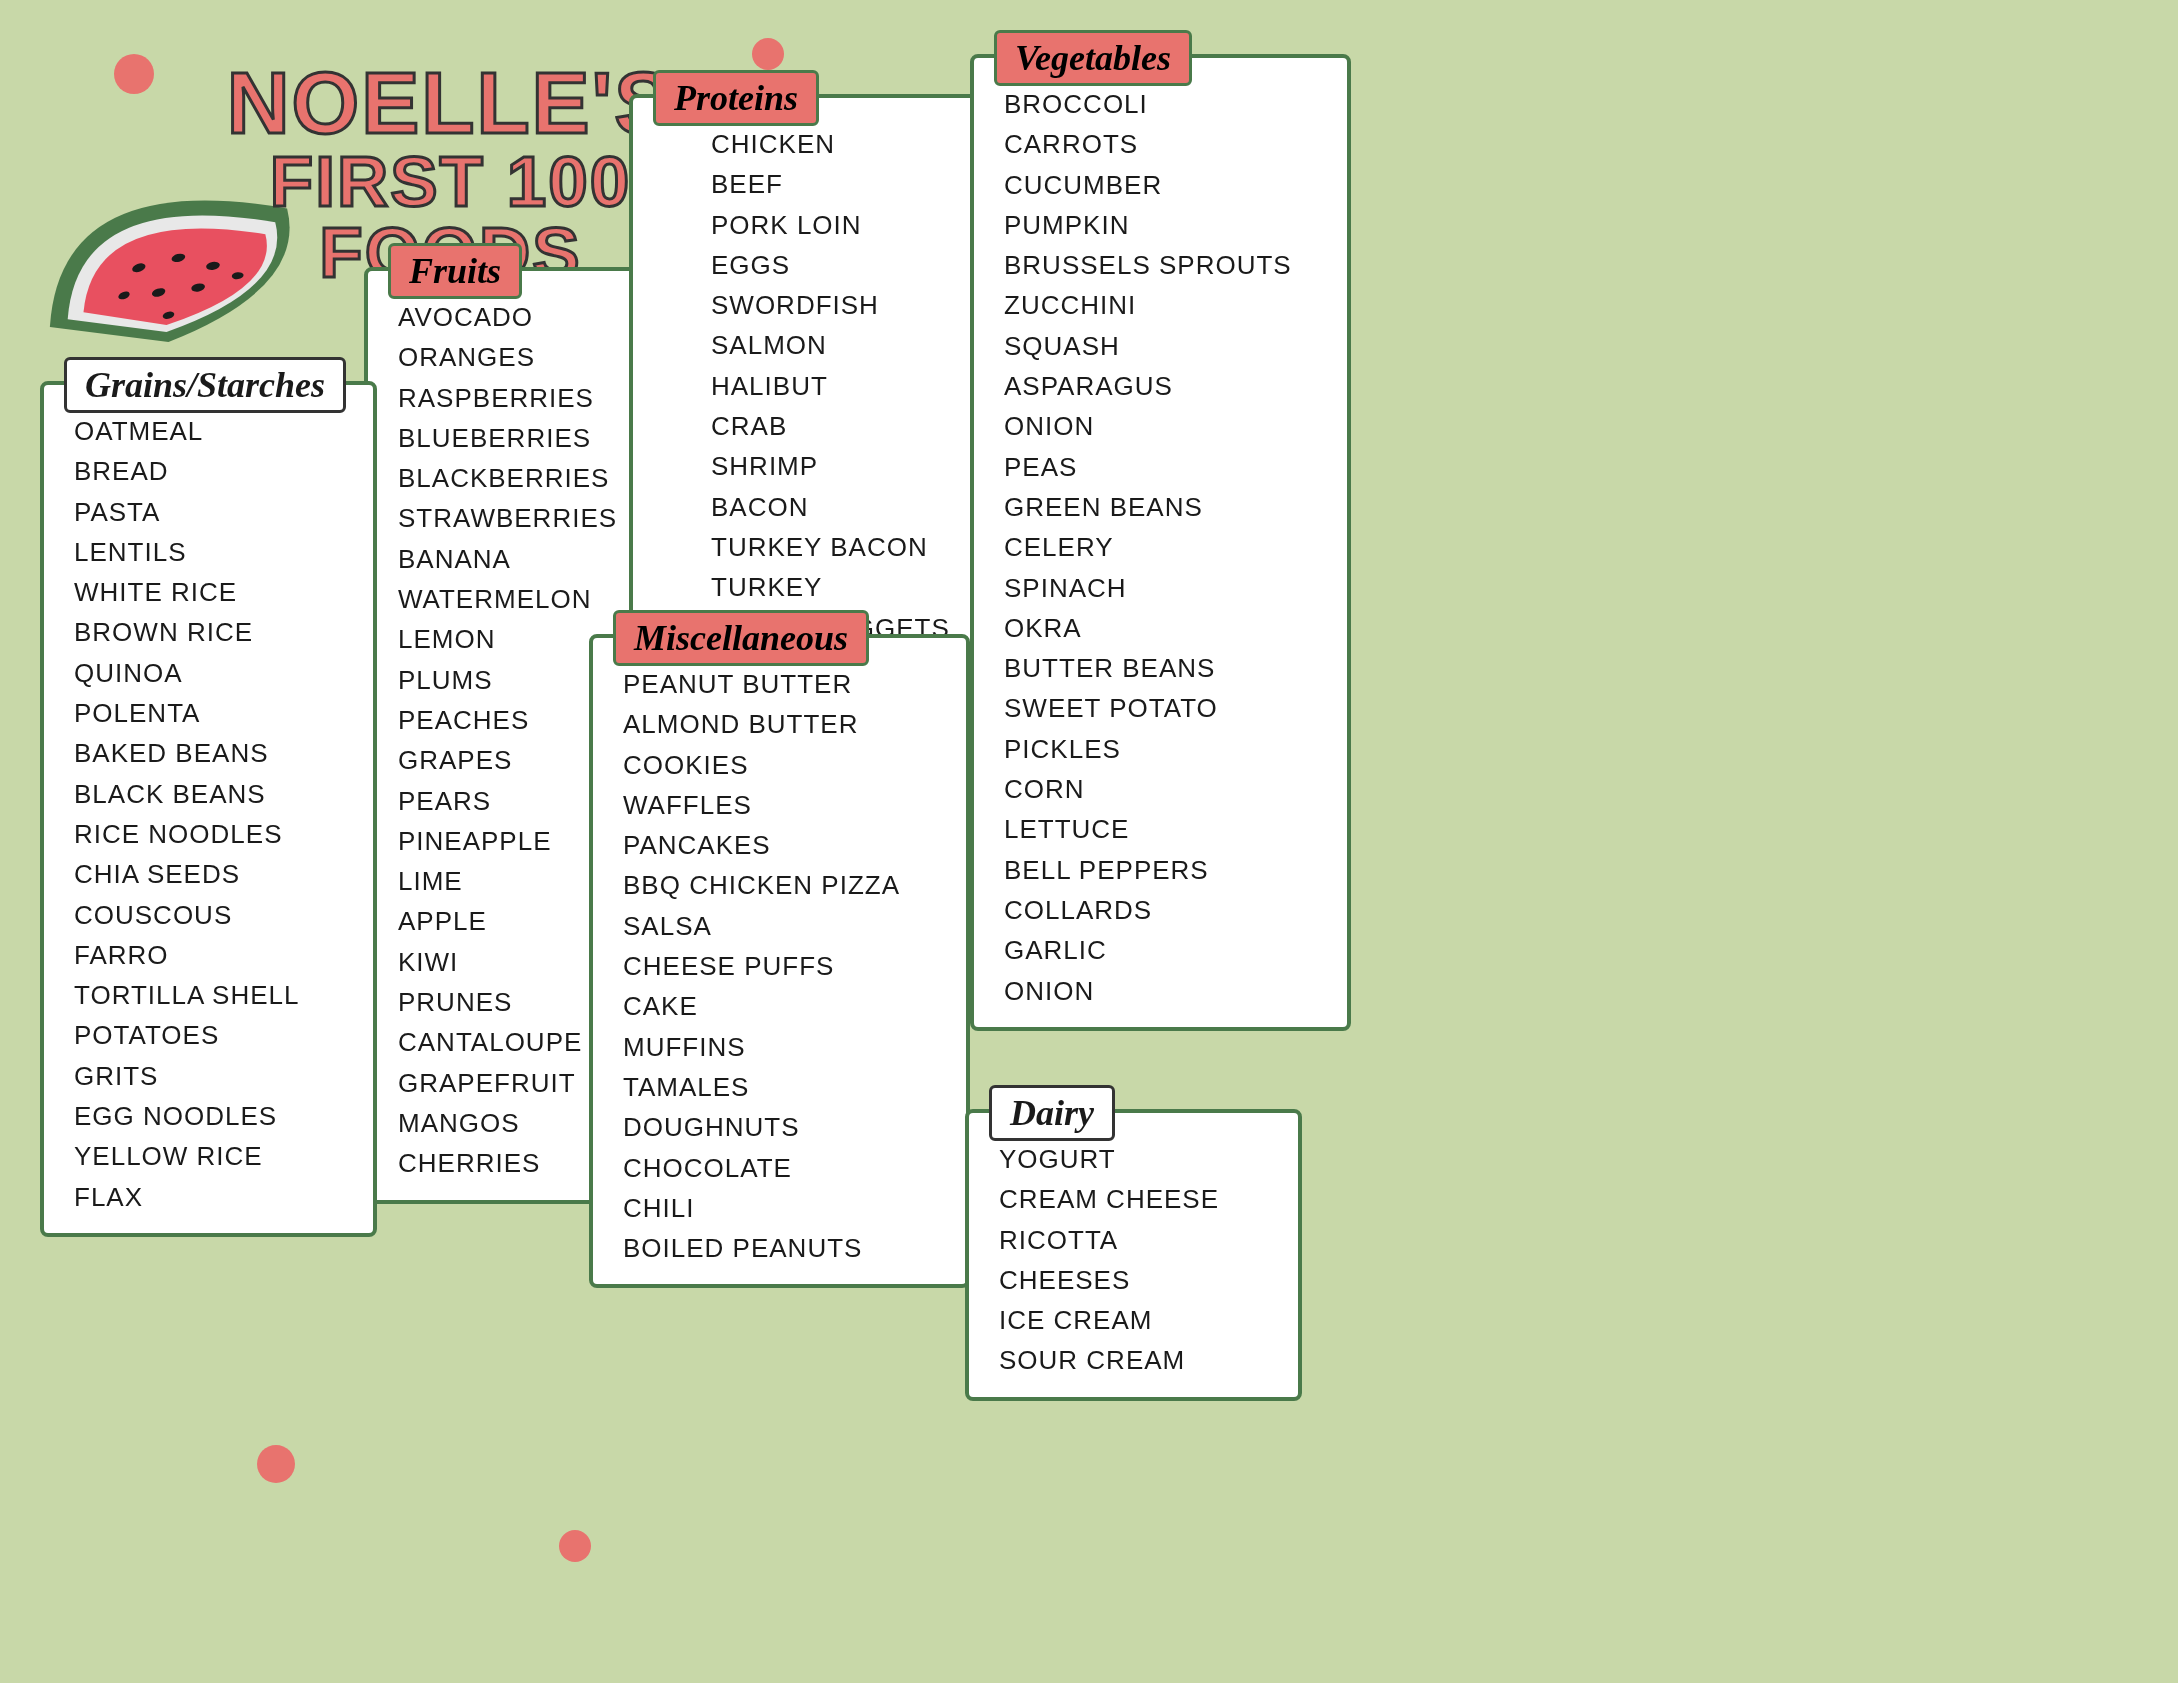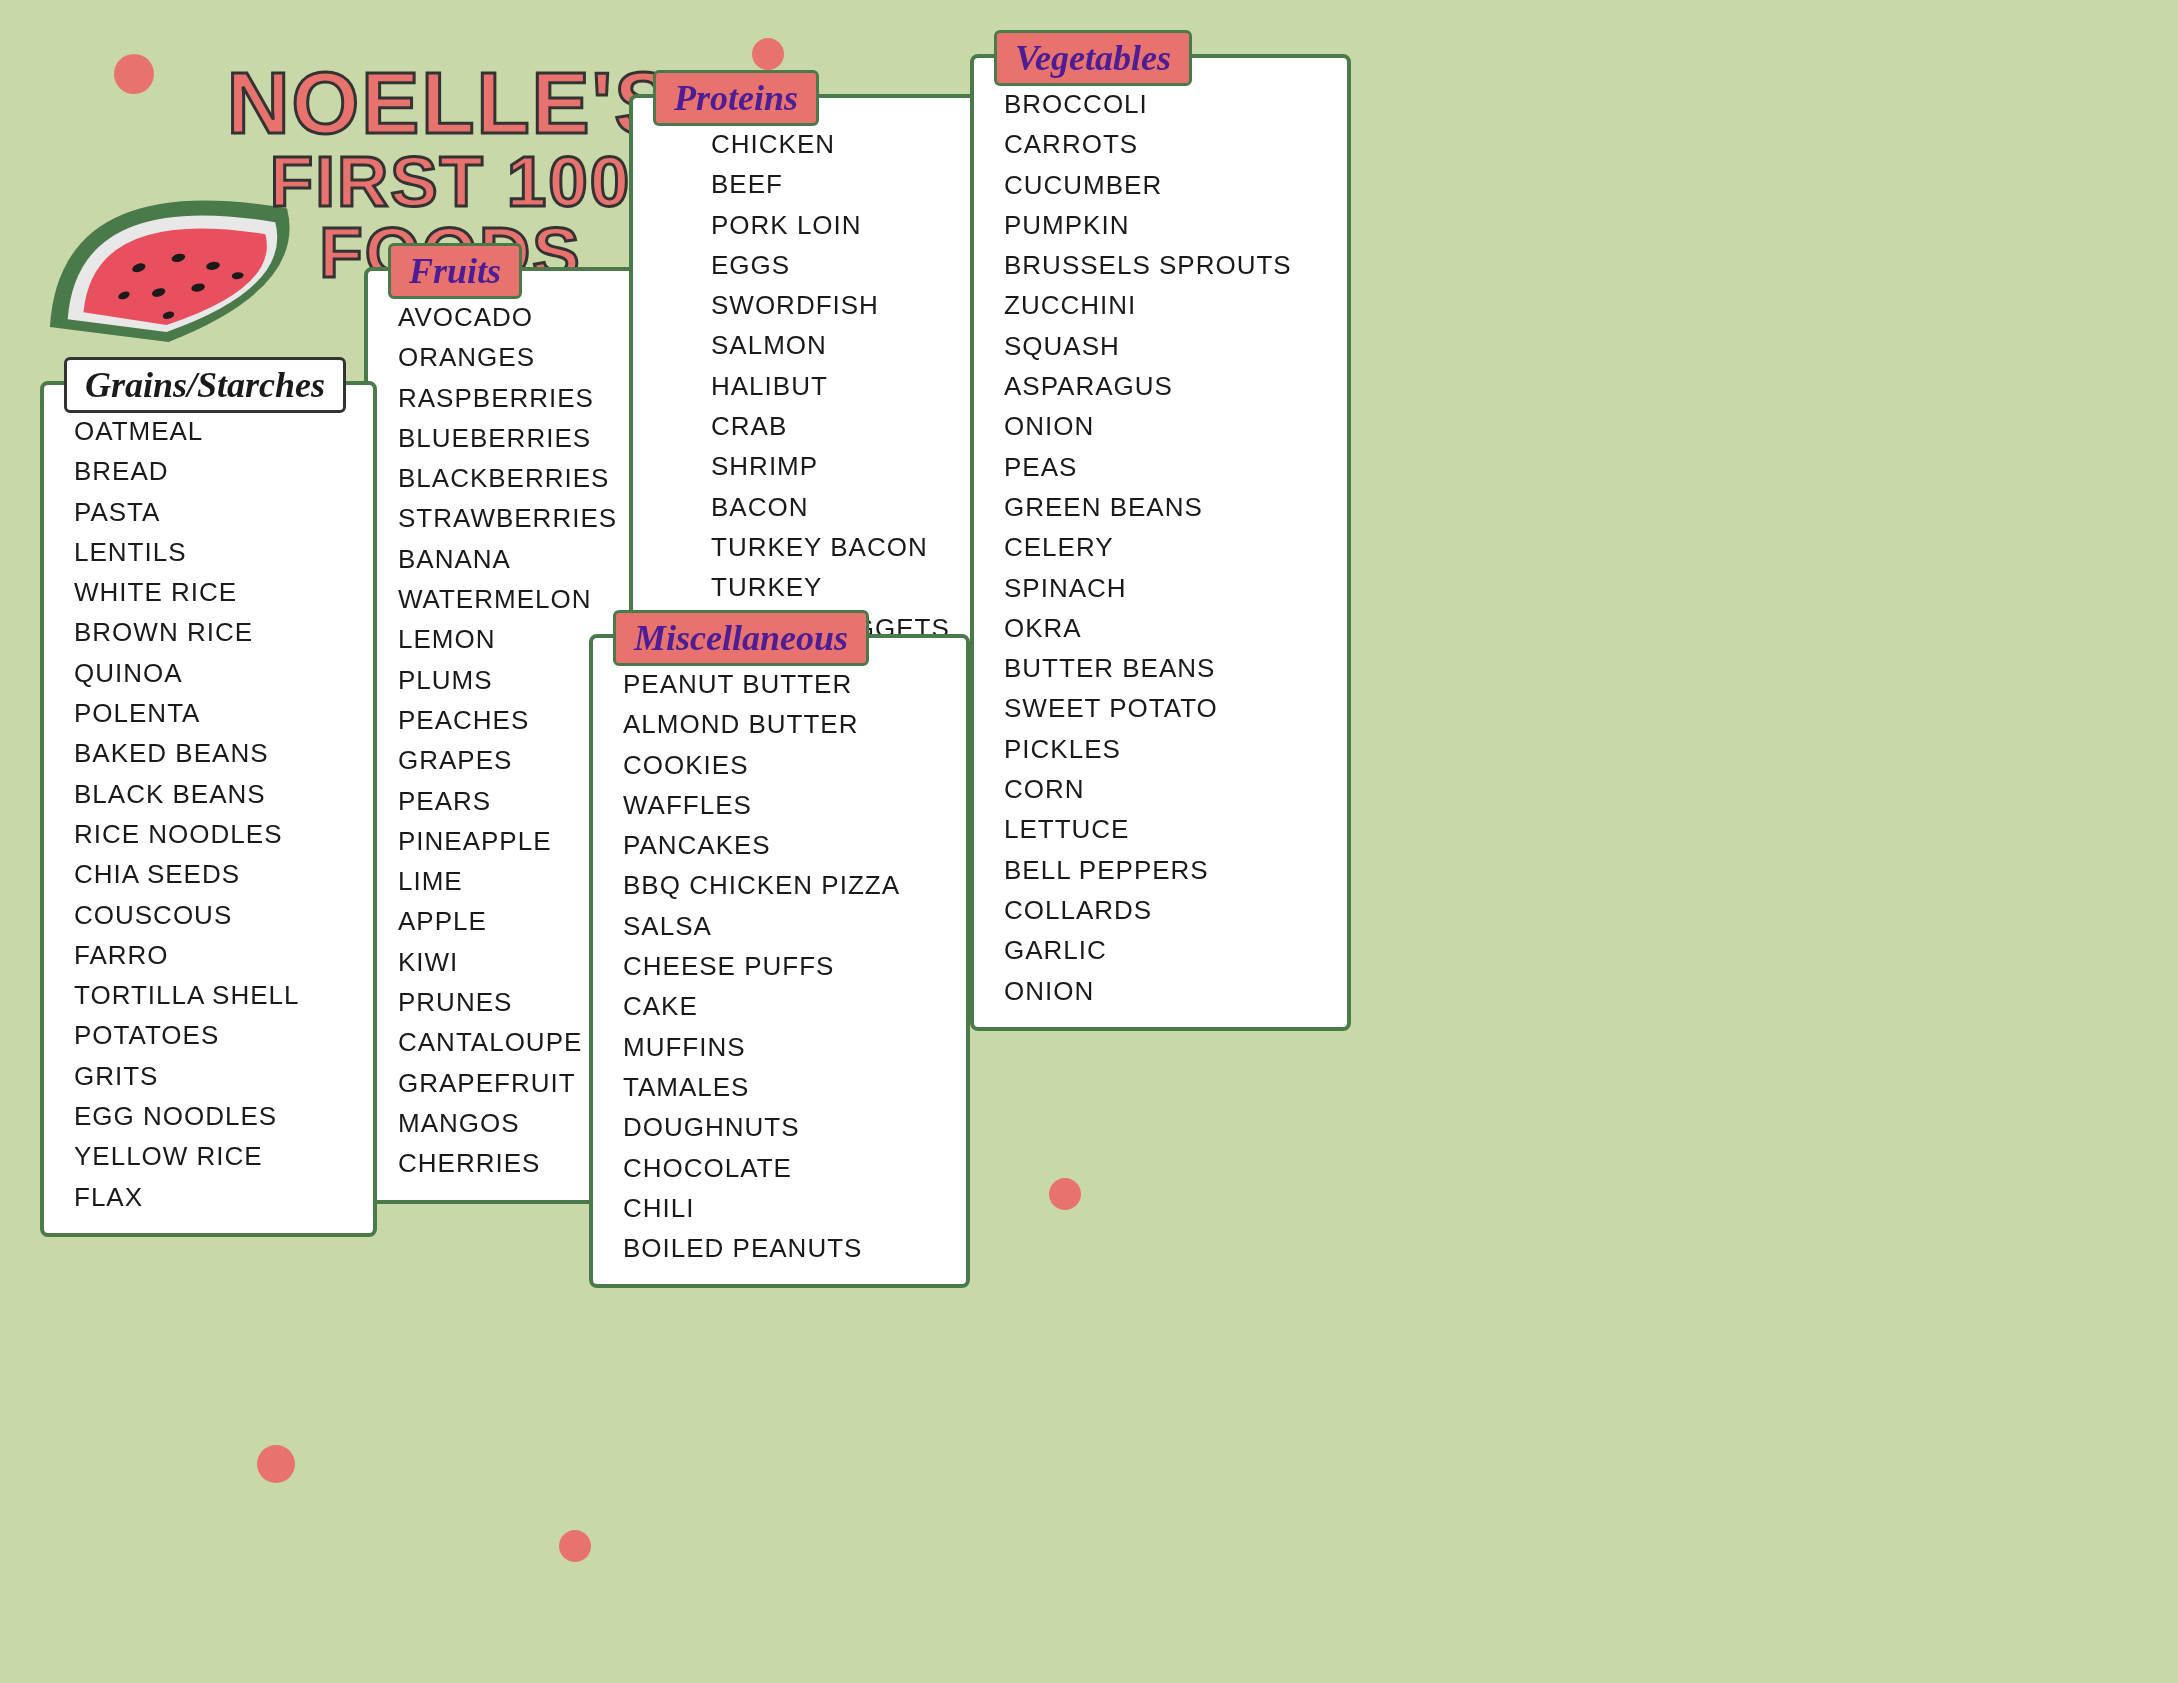--- a/index.html
+++ b/index.html
@@ -89,21 +89,21 @@
     .category-header-dark {
       background: white;
       border: 3px solid #333;
     }
 
     .category-header span {
       font-family: 'Georgia', serif;
       font-size: 36px;
       font-weight: bold;
       font-style: italic;
-      color: #4c1d95;
+      color: #000000;
     }
 
     .category-header-dark span {
       color: #1a1a1a;
     }
 
     .category-list {
       list-style: none;
       padding: 16px 24px 16px 24px;
       margin-top: 10px;
@@ -337,15 +337,28 @@
       <li>Pickles</li>
       <li>Corn</li>
       <li>Lettuce</li>
       <li>Bell Peppers</li>
       <li>Collards</li>
       <li>Garlic</li>
       <li>Onion</li>
     </ul>
   </div>
 
+  <div class="category-box box-dairy" style="top:1109px;left:965px;width:337px;">
+    <div class="category-header category-header-dark">
+      <span>Dairy</span>
+    </div>
+    <ul class="category-list">
+      <li>Yogurt</li>
+      <li>Cream Cheese</li>
+      <li>Ricotta</li>
+      <li>Cheeses</li>
+      <li>Ice Cream</li>
+      <li>Sour Cream</li>
+    </ul>
+  </div>
 
 </div>
 
 
 </body></html>

